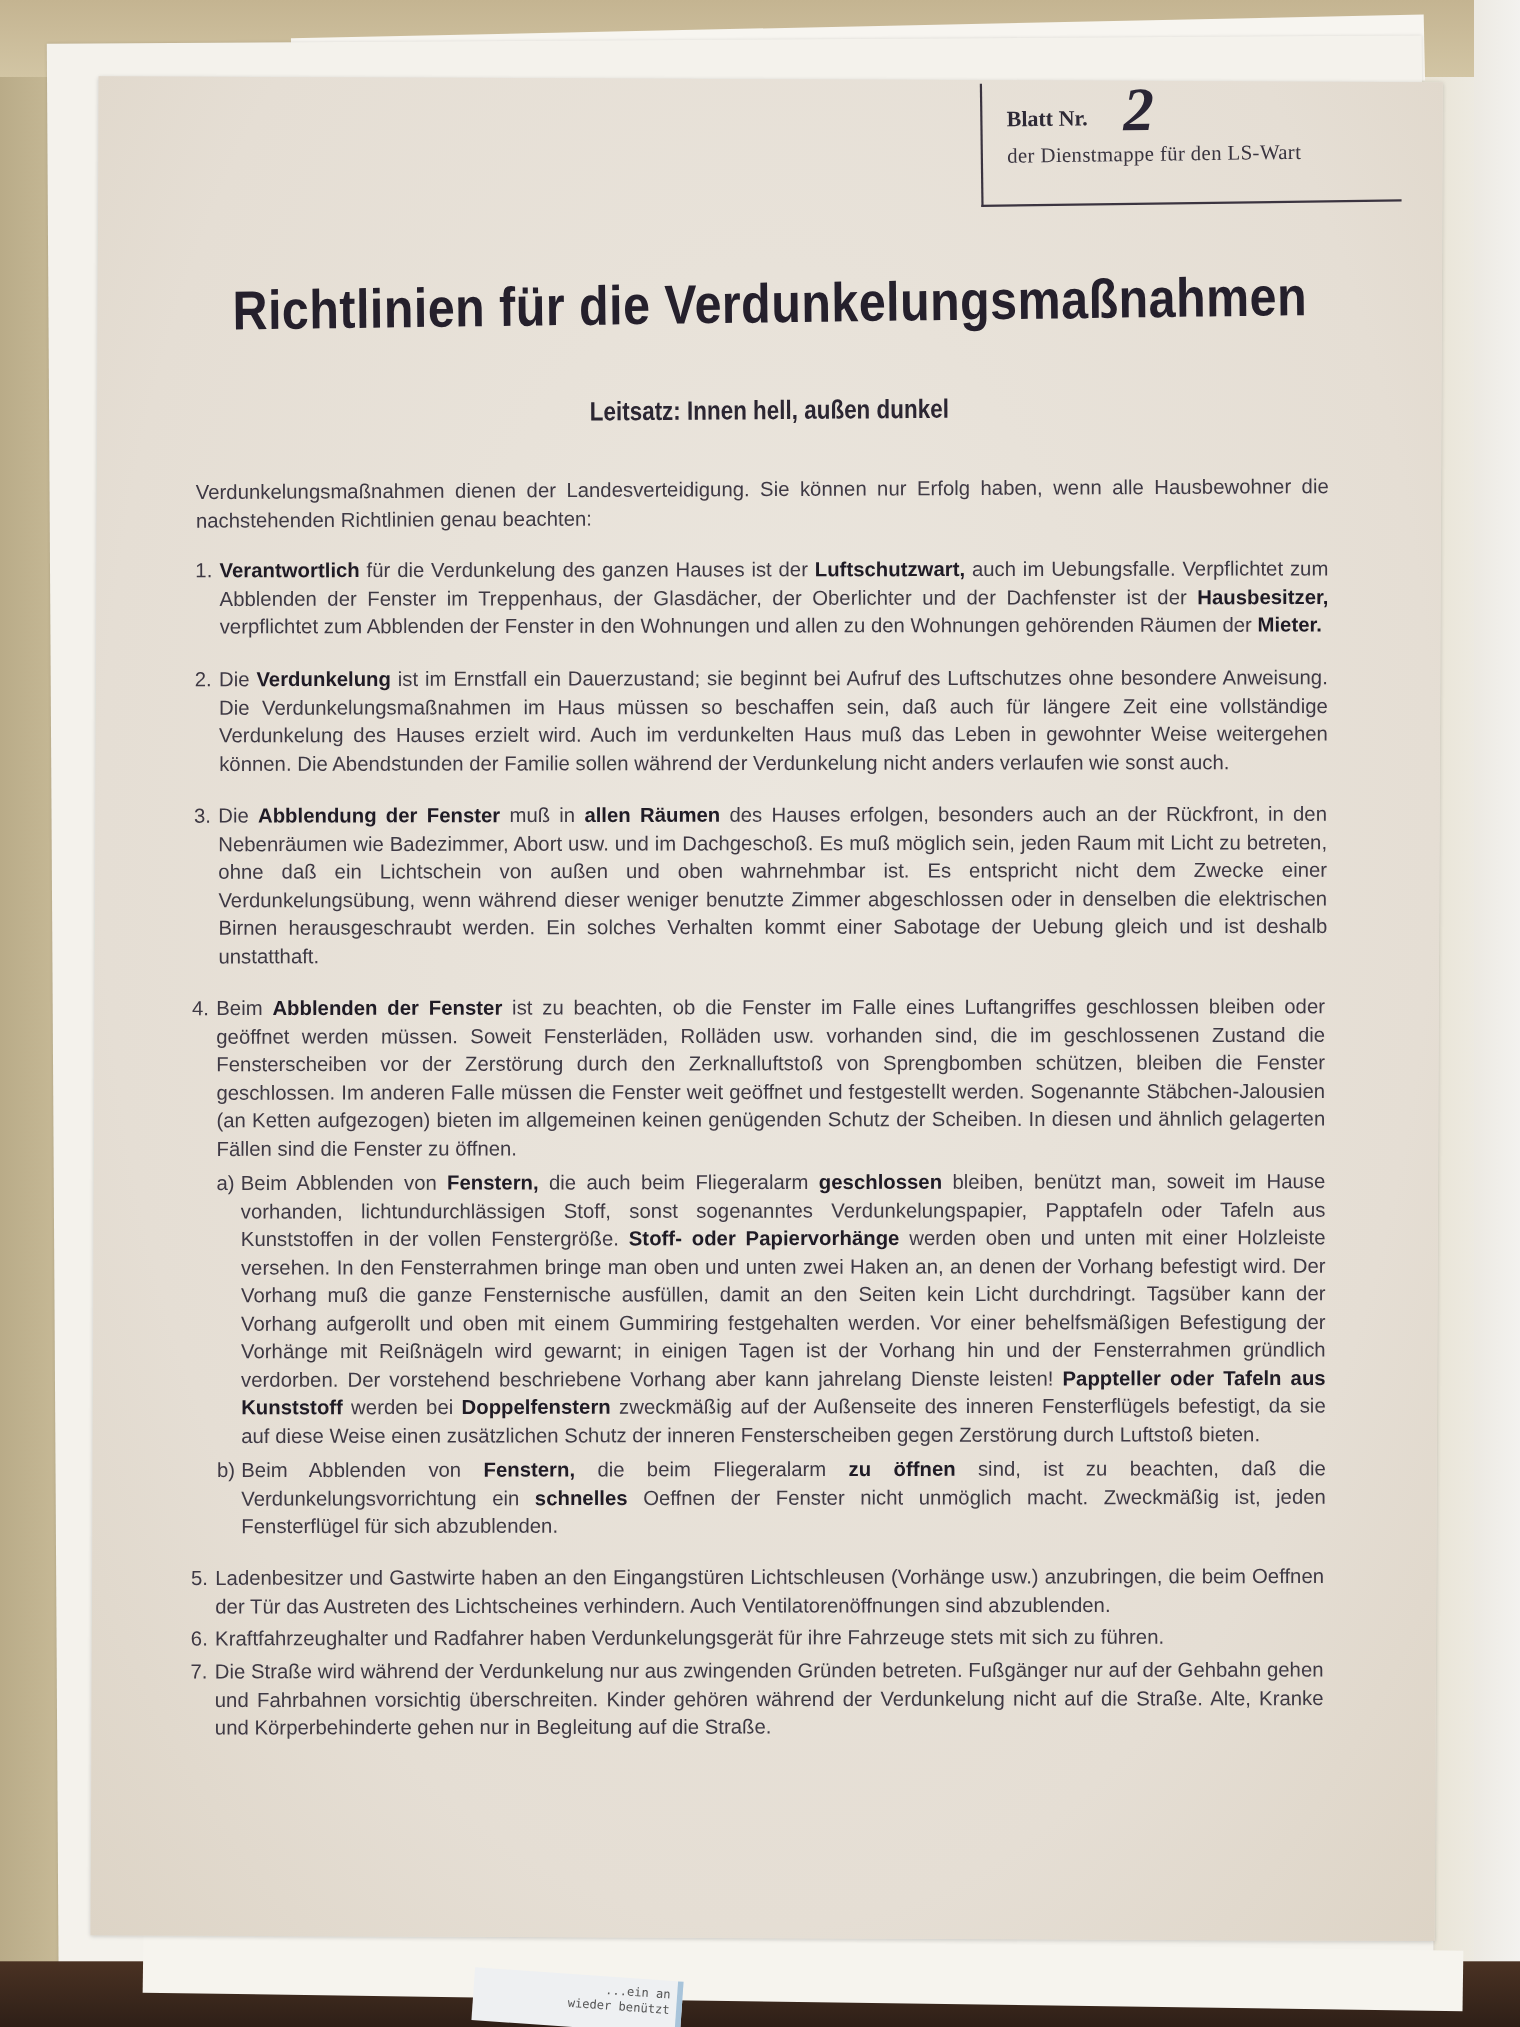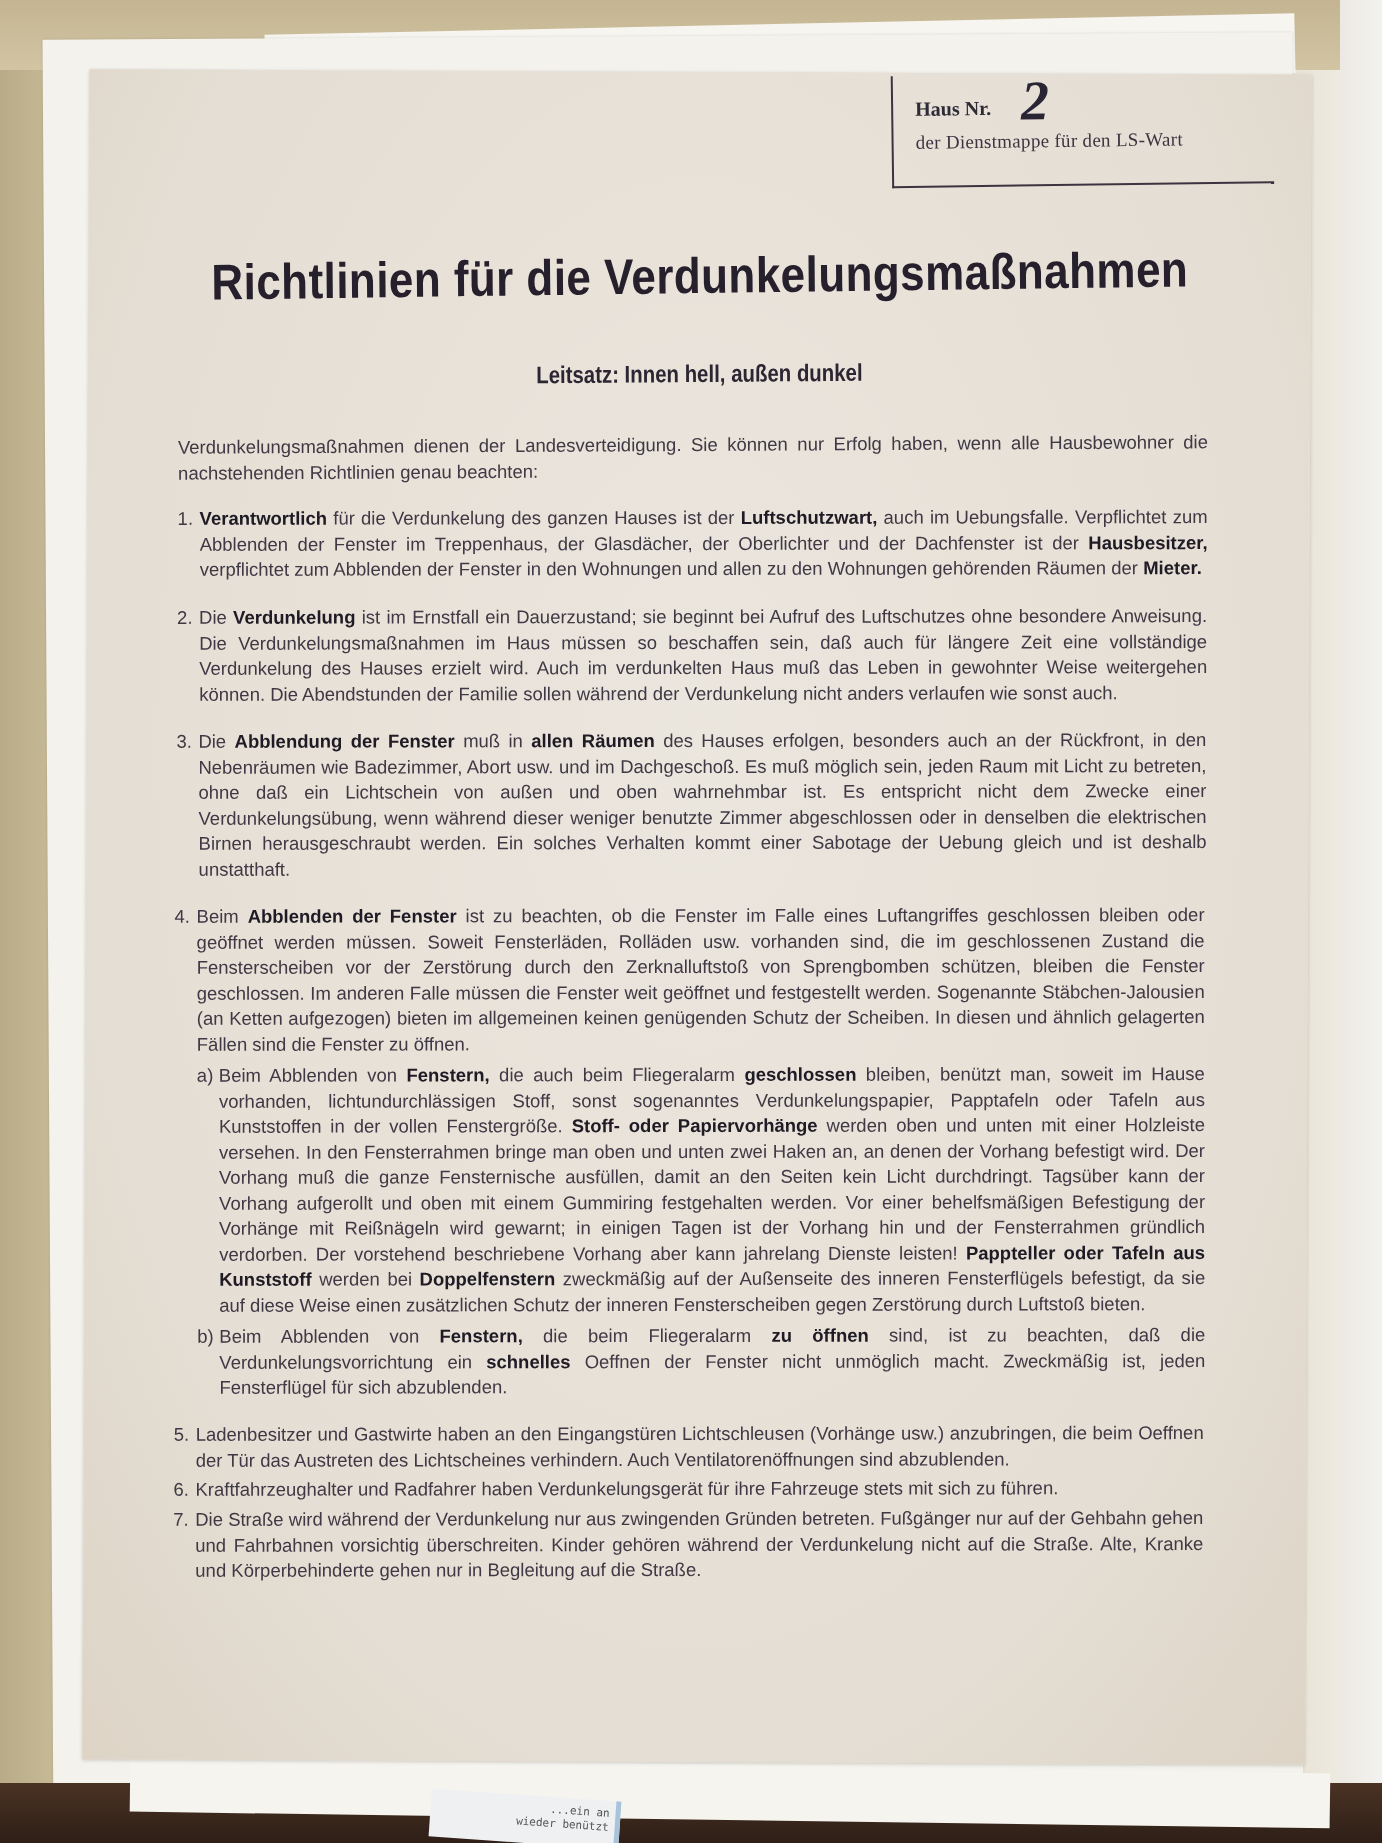--- a/index.html
+++ b/index.html
@@ -99,21 +99,21 @@
 <div class="right-strip"></div>
 <div class="bottom-dark"></div>
 <div class="bottom-slip"></div>
 <div class="tag">
   <div>...ein an</div>
   <div>wieder benützt</div>
 </div>
 
 <div class="sheet">
   <div class="blatt-box">
-    <span class="blatt-label">Haus Nr.</span>
+    <span class="blatt-label">Blatt Nr.</span>
     <span class="blatt-num">2</span>
     <span class="blatt-sub">der Dienstmappe für den LS-Wart</span>
   </div>
 
   <div class="title">Richtlinien für die Verdunkelungsmaßnahmen</div>
   <div class="subtitle">Leitsatz: Innen hell, außen dunkel</div>
 
   <div class="body">
     <div class="intro">Verdunkelungsmaßnahmen dienen der Landesverteidigung. Sie können nur Erfolg haben, wenn alle Hausbewohner die nachstehenden Richtlinien genau beachten:</div>
     <div id="items">

